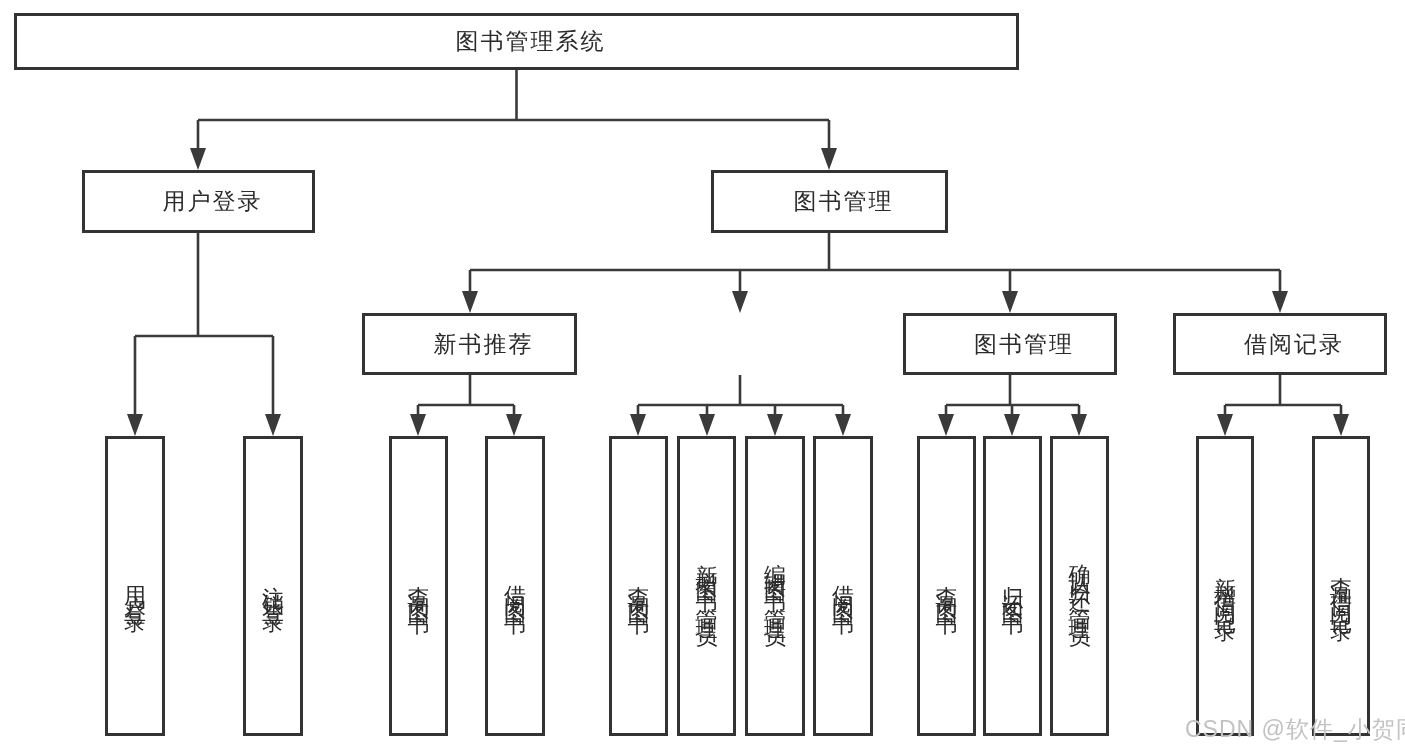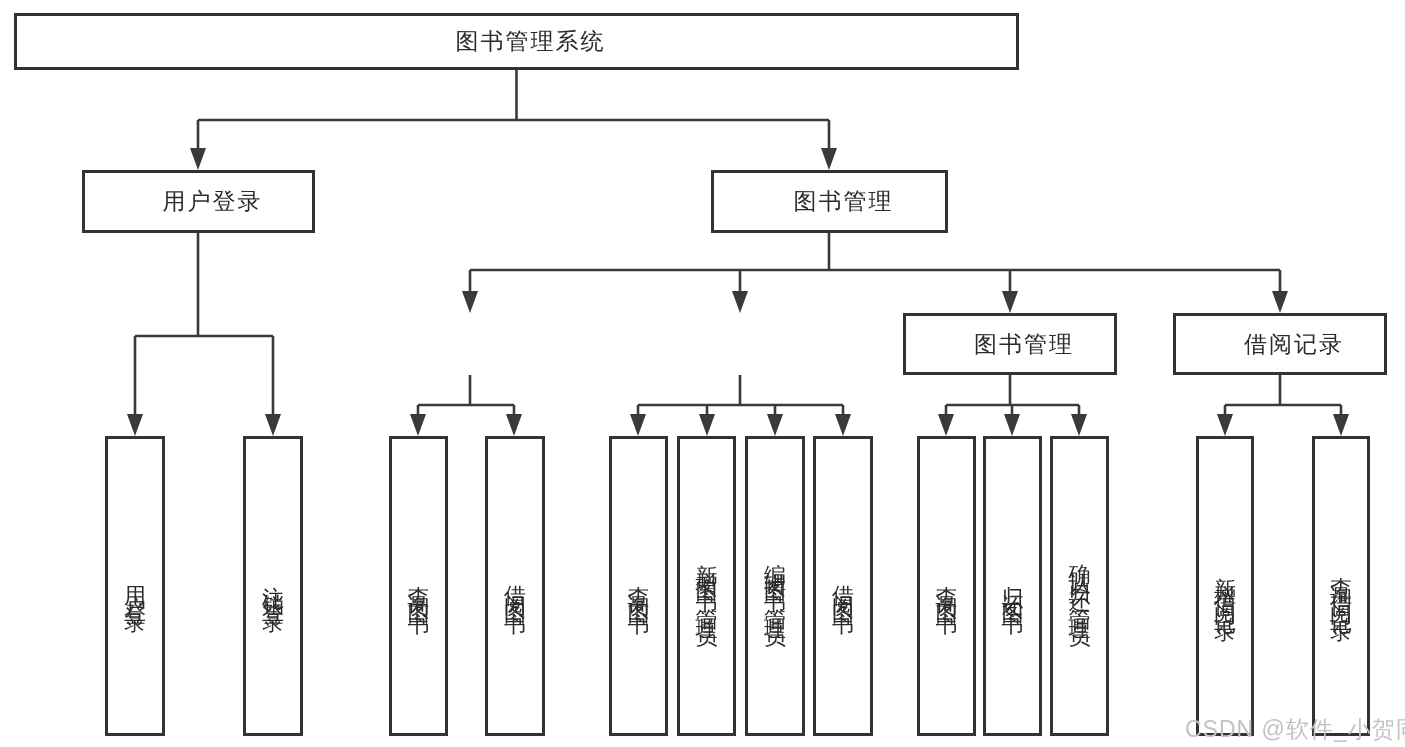--- a/index.html
+++ b/index.html
@@ -99,20 +99,21 @@
       <polygon points="1217,414 1233,414 1225,436"></polygon>
       <polygon points="1333,414 1349,414 1341,436"></polygon>
     </g>
   </svg>
 
   <div class="node hbox root" style="left:14px; top:13px; width:1005px; height:57px;">图书管理系统</div>
 
   <div class="node hbox" style="left:82px; top:170px; width:233px; height:63px;">用户登录</div>
   <div class="node hbox" style="left:711px; top:170px; width:237px; height:63px;">图书管理</div>
 
+  <div class="node hbox" style="left:362px; top:313px; width:215px; height:62px;">新书推荐</div>
   <div class="node hbox" style="left:903px; top:313px; width:214px; height:62px;">图书管理</div>
   <div class="node hbox" style="left:1173px; top:313px; width:214px; height:62px;">借阅记录</div>
 
   <div class="node leaf" style="left:105px; width:60px;">用户登录</div>
   <div class="node leaf" style="left:243px; width:60px;">注销登录</div>
 
   <div class="node leaf" style="left:389px; width:59px;">查询图书</div>
   <div class="node leaf" style="left:485px; width:60px;">借阅图书</div>
 
   <div class="node leaf" style="left:609px; width:59px;">查询图书</div>

